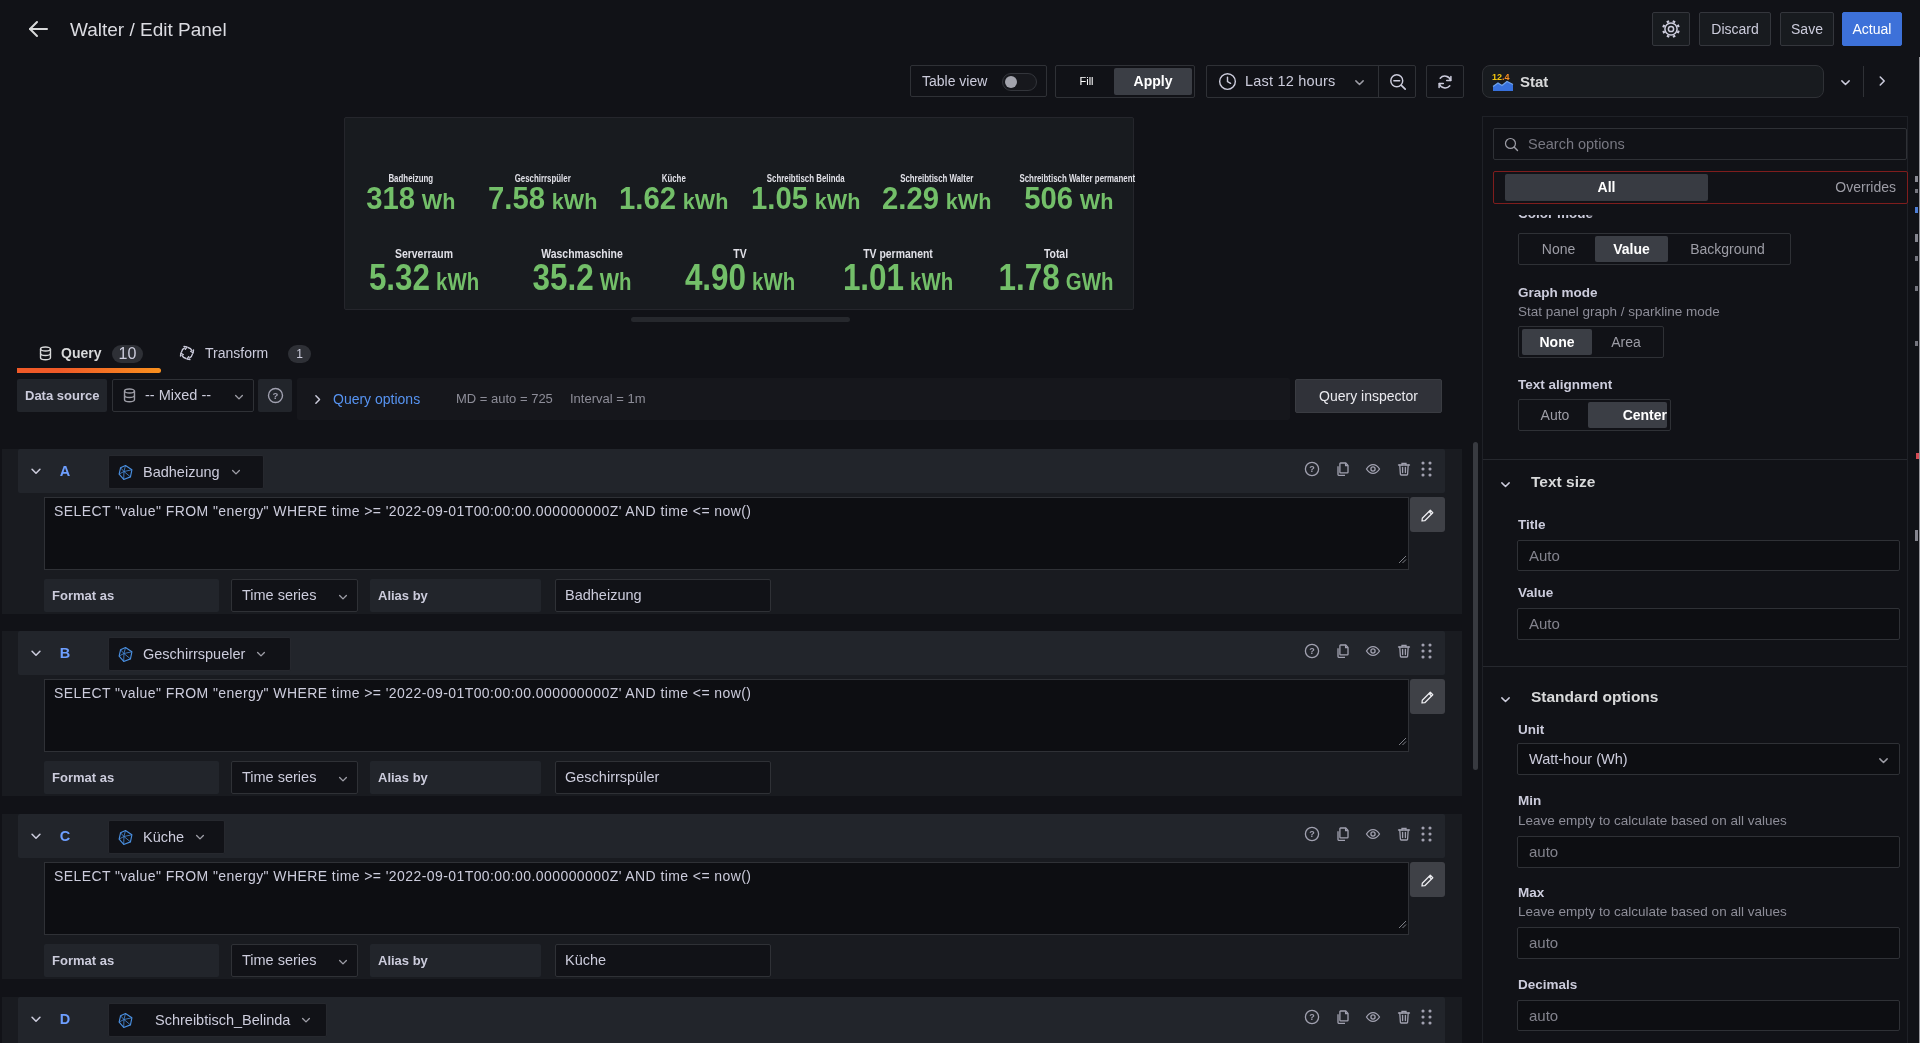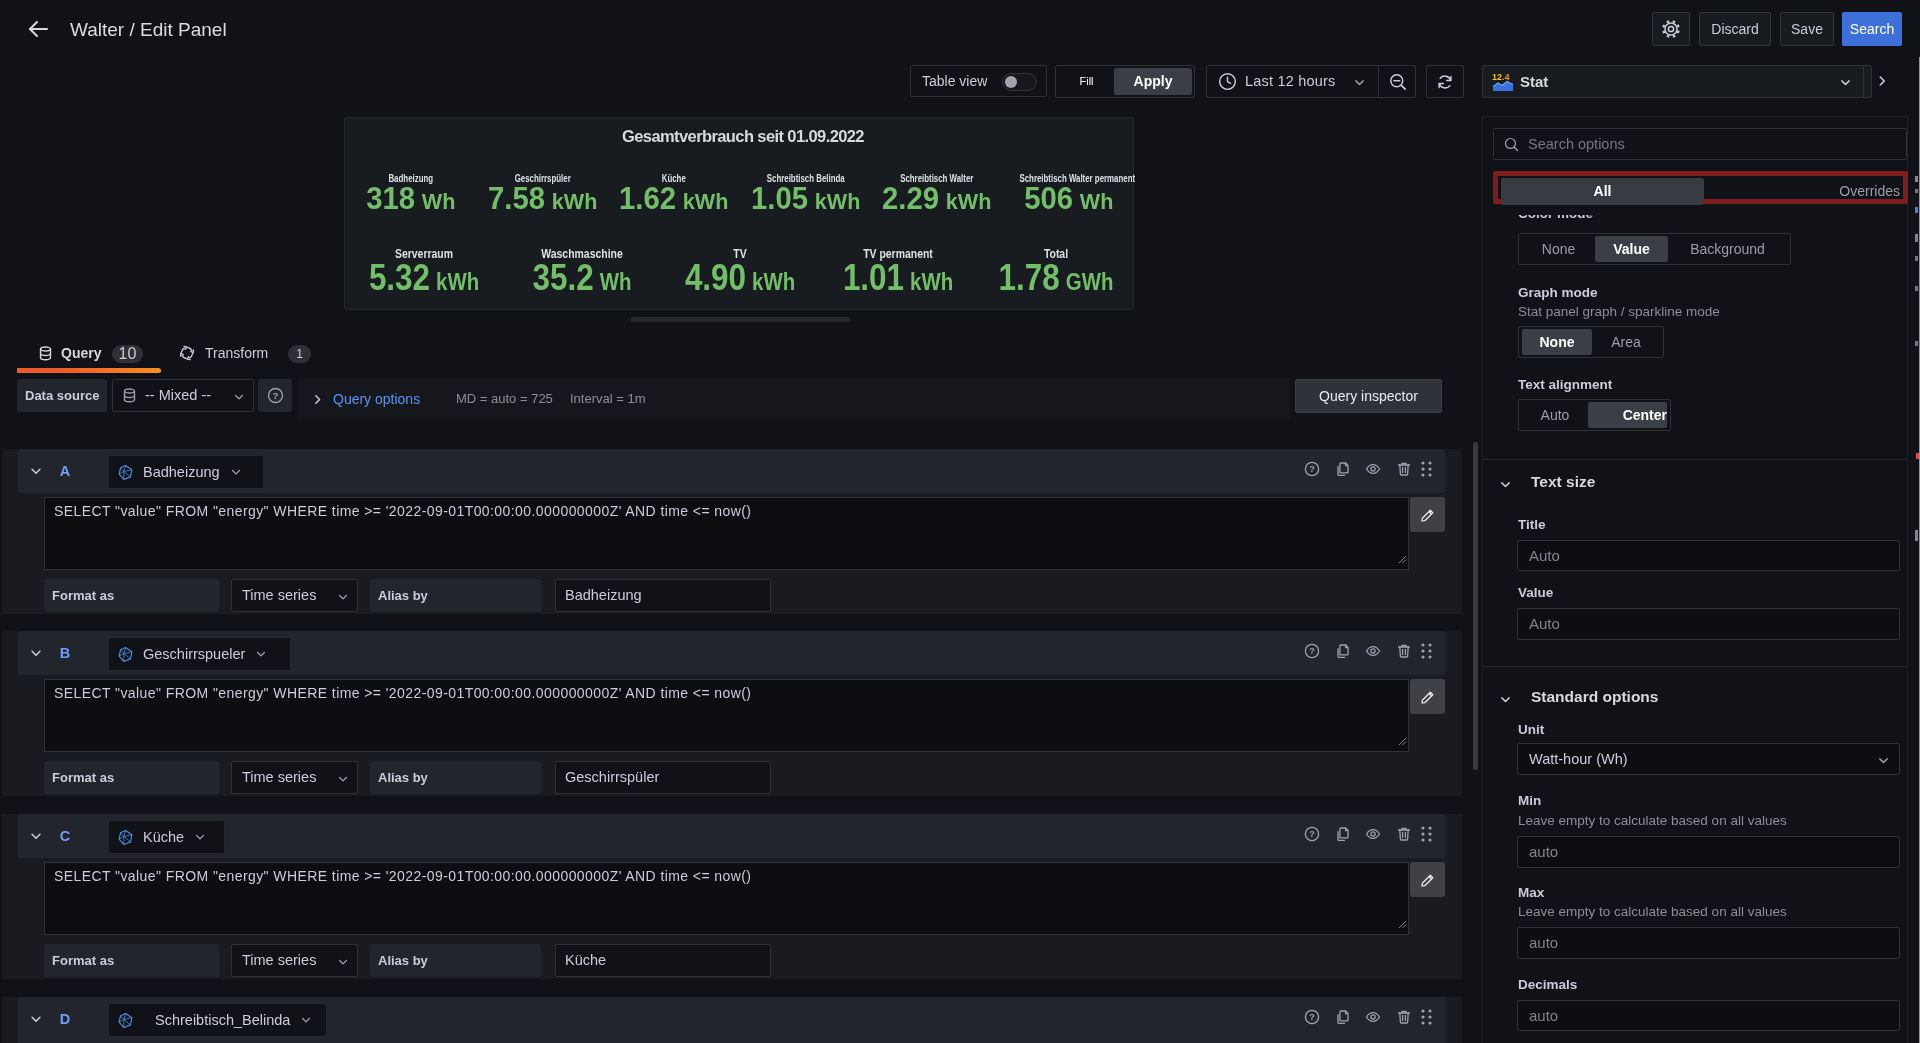--- a/index.html
+++ b/index.html
@@ -24,21 +24,21 @@
       <path d="M7.49 16.21 L6.67 18.25" stroke="#ccccdc" stroke-width="2.6" stroke-linecap="butt"></path>
       <path d="M3.83 12.62 L1.81 13.48" stroke="#ccccdc" stroke-width="2.6" stroke-linecap="butt"></path>
       <path d="M3.79 7.49 L1.75 6.67" stroke="#ccccdc" stroke-width="2.6" stroke-linecap="butt"></path>
       <path d="M7.38 3.83 L6.52 1.81" stroke="#ccccdc" stroke-width="2.6" stroke-linecap="butt"></path>
       <path d="M12.51 3.79 L13.33 1.75" stroke="#ccccdc" stroke-width="2.6" stroke-linecap="butt"></path>
       <path d="M16.17 7.38 L18.19 6.52" stroke="#ccccdc" stroke-width="2.6" stroke-linecap="butt"></path>
     </svg>
   </div>
 <div class="btn" style="left:1699px;width:72px;">Discard</div>
 <div class="btn" style="left:1780px;width:54px;">Save</div>
-<div class="btn" style="left:1842px;width:60px;background:#3d71d9;border-color:#3d71d9;color:#fff;">Search</div>
+<div class="btn" style="left:1842px;width:60px;background:#3d71d9;border-color:#3d71d9;color:#fff;">Actual</div>
 
 <div style="position:absolute;left:910px;top:65px;width:137px;height:32px;border:1px solid #2f3136;border-radius:2px;box-sizing:border-box;">
   <span style="position:absolute;left:11px;top:0;line-height:30px;font-size:14px;color:#ccccdc;">Table view</span>
   <span style="position:absolute;left:91px;top:7px;width:35px;height:18px;background:#17181d;border:1px solid #33353b;border-radius:9px;box-sizing:border-box;"></span>
   <span style="position:absolute;left:94px;top:10px;width:12px;height:12px;background:#a3a4ad;border-radius:50%;"></span>
 </div>
 <div style="position:absolute;left:1055px;top:65px;width:140px;height:33px;border:1px solid #2f3136;border-radius:2px;box-sizing:border-box;">
   <span style="position:absolute;left:3px;top:3px;width:55px;height:25px;line-height:25px;text-align:center;font-size:11px;color:#ffffff;">Fill</span>
   <span style="position:absolute;left:58px;top:2px;width:78px;height:27px;line-height:27px;text-align:center;font-size:14px;font-weight:bold;color:#fff;background:#3b3e45;border-radius:2px;">Apply</span>
 </div>
@@ -63,21 +63,20 @@
 <g fill="none" stroke="#ccccdc" stroke-width="1.5" stroke-linecap="round">
 <path d="M4.2 5.2 A6 6 0 0 1 14.6 7.4"></path>
 <path d="M13.8 12.8 A6 6 0 0 1 3.4 10.6"></path>
 </g>
 <path d="M14.9 3.4 L14.9 7.6 L10.7 7.6" fill="none" stroke="#ccccdc" stroke-width="1.5" stroke-linejoin="round" stroke-linecap="round"></path>
 <path d="M3.1 14.6 L3.1 10.4 L7.3 10.4" fill="none" stroke="#ccccdc" stroke-width="1.5" stroke-linejoin="round" stroke-linecap="round"></path>
     </svg>
   </div>
 
 <div style="position:absolute;left:344px;top:117px;width:790px;height:193px;background:#181b1f;border:1px solid #25262c;border-radius:2px;box-sizing:border-box;">
-  <div style="position:absolute;left:4px;top:9px;width:788px;text-align:center;font-size:16.5px;font-weight:bold;letter-spacing:-0.6px;color:#d8d9da;">Gesamtverbrauch seit 01.09.2022</div>
 
 <div style="position:absolute;left:0.25px;top:54px;width:131.5px;text-align:center;font-size:10.5px;font-weight:bold;color:#e0e0e7;white-space:nowrap;transform:scaleX(0.75);transform-origin:center;">Badheizung</div>
 <div style="position:absolute;left:0.25px;top:62.5px;width:131.5px;text-align:center;color:#73bf69;white-space:nowrap;transform:scaleX(0.96);transform-origin:center;"><span style="font-size:30.5px;font-weight:bold;">318</span><span style="font-size:22.5px;font-weight:bold;margin-left:7px;">Wh</span></div>
 <div style="position:absolute;left:131.75px;top:54px;width:131.5px;text-align:center;font-size:10.5px;font-weight:bold;color:#e0e0e7;white-space:nowrap;transform:scaleX(0.75);transform-origin:center;">Geschirrspüler</div>
 <div style="position:absolute;left:131.75px;top:62.5px;width:131.5px;text-align:center;color:#73bf69;white-space:nowrap;transform:scaleX(0.96);transform-origin:center;"><span style="font-size:30.5px;font-weight:bold;">7.58</span><span style="font-size:22.5px;font-weight:bold;margin-left:7px;">kWh</span></div>
 <div style="position:absolute;left:263.25px;top:54px;width:131.5px;text-align:center;font-size:10.5px;font-weight:bold;color:#e0e0e7;white-space:nowrap;transform:scaleX(0.75);transform-origin:center;">Küche</div>
 <div style="position:absolute;left:263.25px;top:62.5px;width:131.5px;text-align:center;color:#73bf69;white-space:nowrap;transform:scaleX(0.96);transform-origin:center;"><span style="font-size:30.5px;font-weight:bold;">1.62</span><span style="font-size:22.5px;font-weight:bold;margin-left:7px;">kWh</span></div>
 <div style="position:absolute;left:394.75px;top:54px;width:131.5px;text-align:center;font-size:10.5px;font-weight:bold;color:#e0e0e7;white-space:nowrap;transform:scaleX(0.75);transform-origin:center;">Schreibtisch Belinda</div>
 <div style="position:absolute;left:394.75px;top:62.5px;width:131.5px;text-align:center;color:#73bf69;white-space:nowrap;transform:scaleX(0.96);transform-origin:center;"><span style="font-size:30.5px;font-weight:bold;">1.05</span><span style="font-size:22.5px;font-weight:bold;margin-left:7px;">kWh</span></div>
 <div style="position:absolute;left:526.25px;top:54px;width:131.5px;text-align:center;font-size:10.5px;font-weight:bold;color:#e0e0e7;white-space:nowrap;transform:scaleX(0.75);transform-origin:center;">Schreibtisch Walter</div>
@@ -498,21 +497,21 @@
           <circle cx="9" cy="2" r="1.55" fill="#a1a1b0"></circle>
           <circle cx="2" cy="8" r="1.55" fill="#a1a1b0"></circle>
           <circle cx="9" cy="8" r="1.55" fill="#a1a1b0"></circle>
           <circle cx="2" cy="14" r="1.55" fill="#a1a1b0"></circle>
           <circle cx="9" cy="14" r="1.55" fill="#a1a1b0"></circle>
         </svg>
       </div>
   </div>
 </div>
 
-<div style="position:absolute;left:1482px;top:65px;width:390px;height:33px;background:#181b1f;border:1px solid #2f3136;border-radius:2px;box-sizing:border-box;">
+<div style="position:absolute;left:1482px;top:65px;width:342px;height:33px;background:#181b1f;border:1px solid #2f3136;border-radius:8px;box-sizing:border-box;">
   <span style="position:absolute;left:8px;top:5px;"><svg width="24" height="22" viewBox="0 0 24 22">
 <text x="1" y="8.5" font-size="9" font-weight="bold" fill="#f2c50f" font-family="Liberation Sans">12<tspan fill="#f78d1f">.4</tspan></text>
 <path d="M2 20 L2 15.5 L7 12 L11 14.5 L16 10.5 L22 13.5 L22 20 Z" fill="#3871dc"></path>
 <path d="M2 15.5 L7 12 L11 14.5 L16 10.5 L22 13.5" fill="none" stroke="#6fa3ec" stroke-width="1.2"></path>
       </svg></span>
   <span style="position:absolute;left:37px;top:0;line-height:31px;font-size:15px;font-weight:bold;color:#d8d9da;">Stat</span>
   <span style="position:absolute;left:356px;top:9px;"><svg width="13" height="13" viewBox="0 0 16 16">
         <path d="M3.5 6l4.5 4.5L12.5 6" fill="none" stroke="#ccccdc" stroke-width="1.8" stroke-linecap="round" stroke-linejoin="round"></path>
       </svg></span>
   <span style="position:absolute;left:380px;top:0;width:1px;height:31px;background:#2f3136;"></span>
@@ -521,21 +520,21 @@
       </svg></span>
 </div>
 <div style="position:absolute;left:1482px;top:116px;width:426px;height:927px;border:1px solid #1f2127;border-bottom:none;box-sizing:border-box;"></div>
 <div style="position:absolute;left:1493px;top:128px;width:414px;height:32px;background:#111217;border:1px solid #2f3136;border-radius:2px;box-sizing:border-box;">
   <span style="position:absolute;left:10px;top:8px;"><svg width="15" height="15" viewBox="0 0 16 16">
 <circle cx="6.9" cy="6.9" r="5.3" fill="none" stroke="#9d9da6" stroke-width="1.3"></circle>
 <path d="M11 11 L14.4 14.4" stroke="#9d9da6" stroke-width="1.5" stroke-linecap="round"></path>
       </svg></span>
   <span style="position:absolute;left:34px;top:0;line-height:30px;font-size:14.5px;color:#787882;">Search options</span>
 </div>
-<div style="position:absolute;left:1493px;top:171px;width:415px;height:33px;border:5px solid #7f1d1d;border-radius:2px;box-sizing:border-box;padding:2px 3px;display:flex;">
+<div style="position:absolute;left:1493px;top:171px;width:415px;height:33px;border:1px solid #7f1d1d;border-radius:2px;box-sizing:border-box;padding:2px 11px;display:flex;">
   <span style="width:203px;height:27px;line-height:27px;text-align:center;font-size:14px;font-weight:bold;color:#fff;background:#383b42;border-radius:2px;">All</span>
   <span style="flex:1;height:27px;line-height:27px;text-align:right;font-size:14px;color:#9d9da6;">Overrides</span>
 </div>
 <div style="position:absolute;left:1518px;top:215px;width:120px;height:8px;overflow:hidden;">
   <div style="margin-top:-9px;font-size:13.5px;font-weight:bold;color:#ccccdc;">Color mode</div>
 </div>
 <div style="position:absolute;left:1518px;top:233px;width:273px;height:32px;border:1px solid #2f3136;background:#111217;border-radius:2px;box-sizing:border-box;padding:2px 3px;display:flex;">
     <span style="width:73px;height:26px;line-height:26px;text-align:center;font-size:14px;color:#9d9da6;">None</span>
     <span style="width:73px;height:26px;line-height:26px;text-align:center;font-size:14px;font-weight:bold;color:#fff;background:#3b3e45;border-radius:2px;">Value</span>
     <span style="width:119px;height:26px;line-height:26px;text-align:center;font-size:14px;color:#9d9da6;">Background</span>

